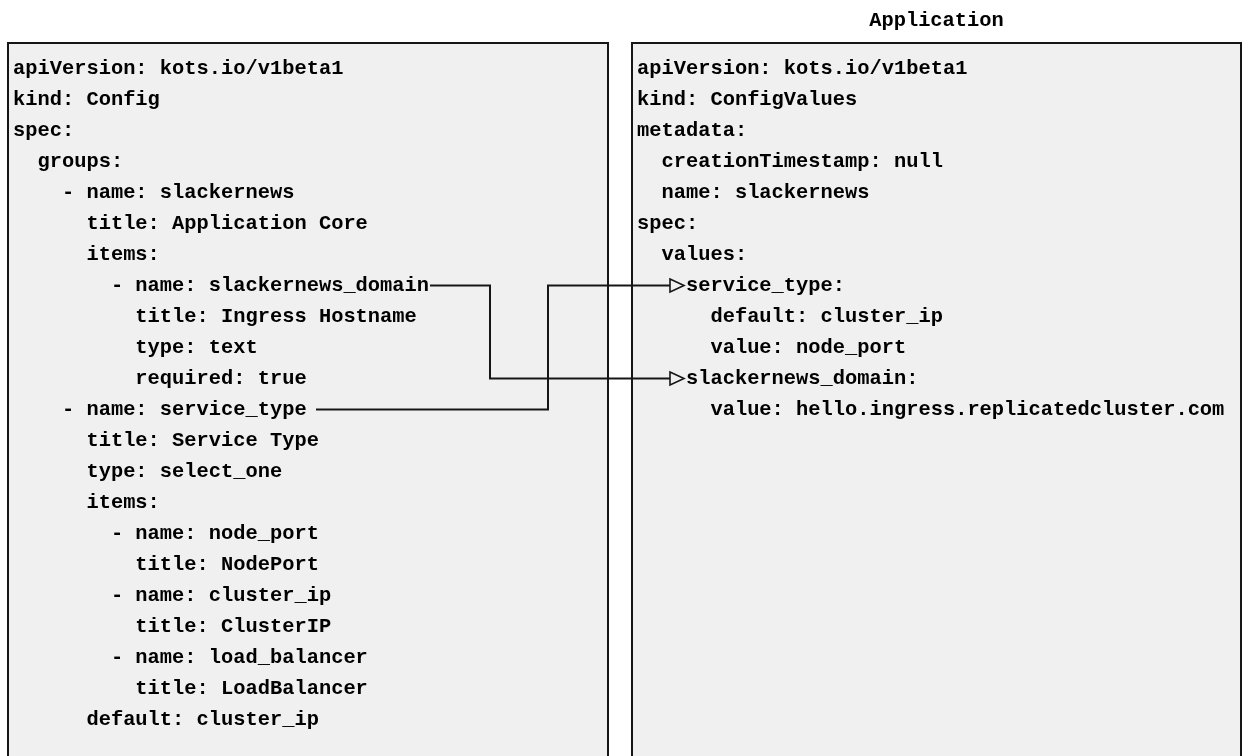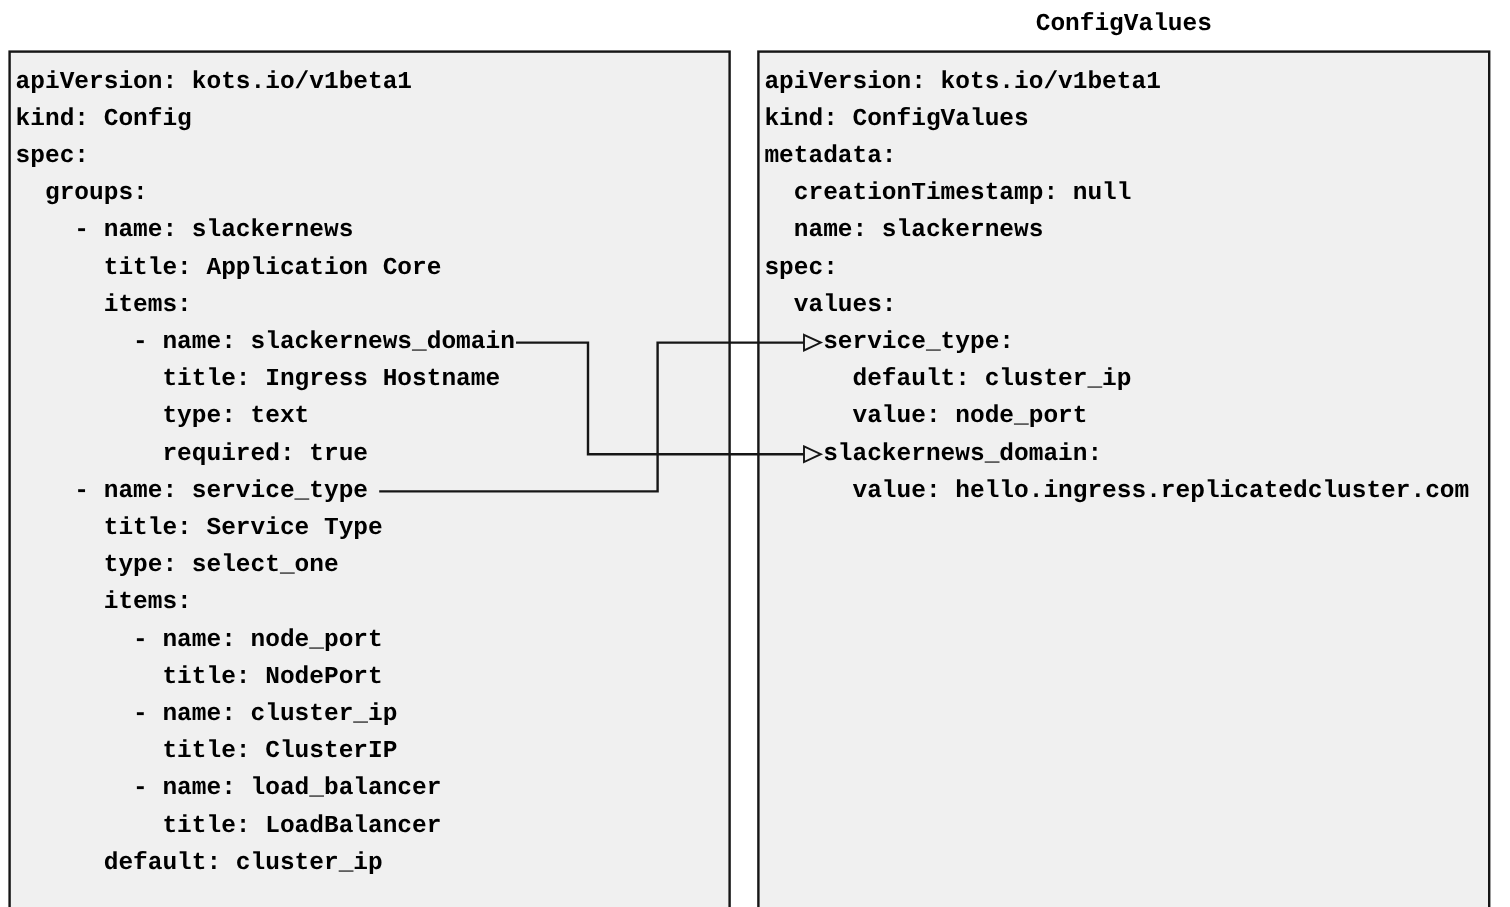--- a/index.html
+++ b/index.html
@@ -50,21 +50,21 @@
     top: 0;
     pointer-events: none;
   }
 </style>
 </head>
 <body>
 
 <div class="stage">
 
 
-  <div class="panel-title right">ConfigValues</div>
+  <div class="panel-title right">Application</div>
 
   <div class="panel left">
     <pre>apiVersion: kots.io/v1beta1
 kind: Config
 spec:
   groups:
     - name: slackernews
       title: Application Core
       items:
         - name: slackernews_domain

